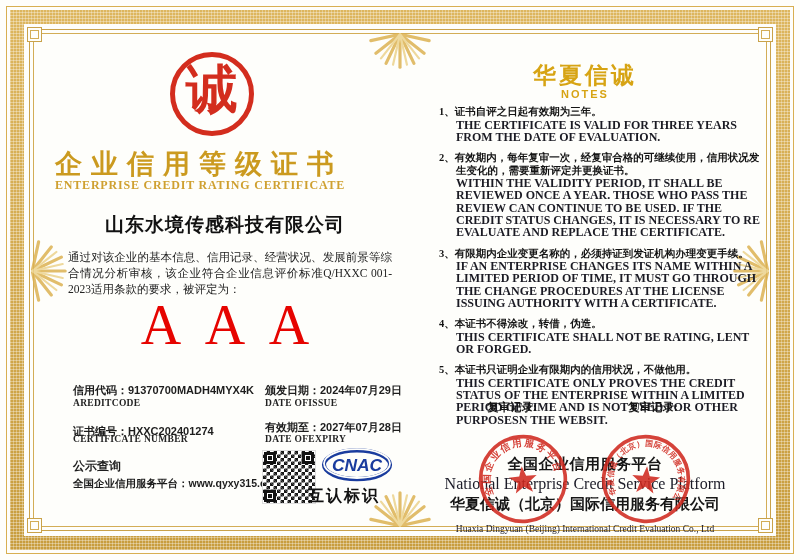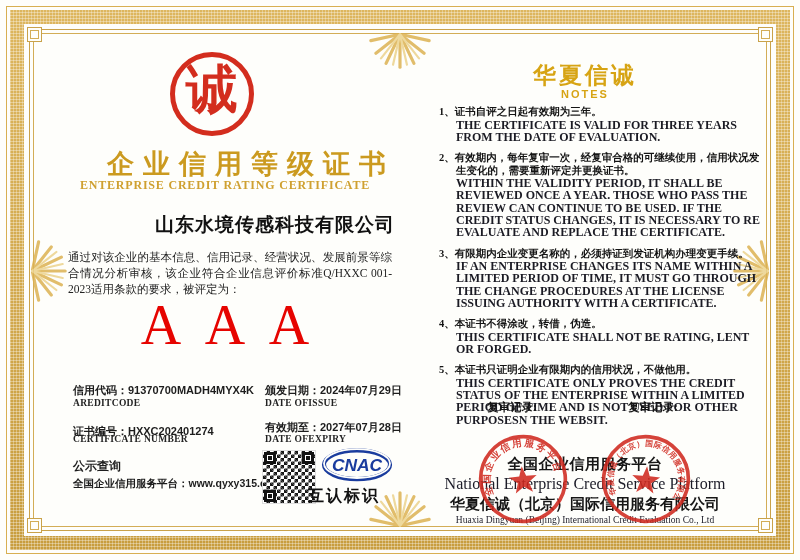--- a/index.html
+++ b/index.html
@@ -24,25 +24,25 @@
   .orn-bottom{left:368px;top:489px;}
   .orn-left{left:18px;top:252px;transform:rotate(90deg);}
   .orn-right{left:718px;top:252px;transform:rotate(-90deg);}
   
   .wm{position:absolute;font-size:11px;color:rgba(60,60,60,.07);transform:rotate(-35deg);white-space:nowrap;pointer-events:none;}
   
   .seal{position:absolute;left:170px;top:52px;width:74px;height:74px;border:5px solid #d32d1e;border-radius:50%;
         display:flex;align-items:center;justify-content:center;}
   .seal-char{font-size:52px;line-height:52px;font-weight:700;color:#d32d1e;margin-top:-8px;
              font-family:"Liberation Serif","DejaVu Serif",serif;}
-  .cert-title{position:absolute;left:55px;top:146px;width:340px;text-align:right;font-size:27px;font-weight:800;
+  .cert-title{position:absolute;left:55px;top:146px;width:340px;text-align:left;font-size:27px;font-weight:800;
               color:#cb9a1f;letter-spacing:9px;white-space:nowrap;}
-  .cert-subtitle{position:absolute;left:55px;top:178px;width:340px;text-align:center;font-size:12px;font-weight:700;
+  .cert-subtitle{position:absolute;left:55px;top:178px;width:340px;font-size:12px;font-weight:700;
               color:#cfa030;letter-spacing:.8px;font-family:"Liberation Serif","DejaVu Serif",serif;}
-  .company{position:absolute;left:55px;top:212px;width:340px;text-align:right;font-size:19px;font-weight:800;
+  .company{position:absolute;left:55px;top:212px;width:340px;text-align:center;font-size:19px;font-weight:800;
               color:#111;letter-spacing:1px;}
   .intro{position:absolute;left:68px;top:249px;width:324px;font-size:11.5px;line-height:16px;font-weight:400;
               color:#222;text-align:justify;font-family:"Liberation Serif","DejaVu Serif",serif;}
   .rating{position:absolute;left:55px;top:293px;width:340px;text-align:center;font-size:56px;font-weight:400;
               color:#e60400;letter-spacing:.42em;text-indent:.42em;
               font-family:"Liberation Serif","DejaVu Serif",serif;}
   .field{position:absolute;font-size:11px;font-weight:700;color:#1d1d1d;white-space:nowrap;}
   .field .val{font-family:Liberation Sans, sans-serif;}
   .field-en{position:absolute;font-size:9.5px;font-weight:700;letter-spacing:.3px;color:#232323;
             font-family:"Liberation Serif","DejaVu Serif",serif;white-space:nowrap;}
@@ -69,21 +69,21 @@
       font-family:"Liberation Serif","DejaVu Serif",serif;}
   .note-en{font-size:12px;line-height:12.3px;font-weight:700;color:#1b1b24;
       font-family:"Liberation Serif","DejaVu Serif",serif;}
   .review{position:absolute;top:400px;font-size:11.5px;font-weight:800;color:#141414;
       font-family:"Liberation Serif","DejaVu Serif",serif;}
   .review-1{left:487px;} .review-2{left:628px;}
   .issuer{position:absolute;left:420px;top:455px;width:330px;text-align:center;z-index:1;}
   .issuer-zh1{font-size:15px;font-weight:700;color:#161616;letter-spacing:.5px;}
   .issuer-en1{font-size:16px;color:#1c1c28;margin-top:1px;font-family:"Liberation Serif","DejaVu Serif",serif;}
   .issuer-zh2{font-size:15px;font-weight:700;color:#161616;margin-top:2px;white-space:nowrap;}
-  .issuer-en2{font-size:9.5px;color:#1c1c28;margin-top:1px;font-family:"Liberation Serif","DejaVu Serif",serif;}
+  .issuer-en2{font-size:9.5px;color:#1c1c28;margin-top:10px;font-family:"Liberation Serif","DejaVu Serif",serif;}
   .stamp{position:absolute;width:92px;height:92px;z-index:2;opacity:.87;}
   .stamp-left{left:477px;top:433px;transform:rotate(-6deg);}
   .stamp-right{left:600px;top:433px;transform:rotate(5deg);}
 </style>
 </head>
 <body>
 
 <div class="page">
 
   <span class="wm" style="left:90px;top:150px">华夏信诚（北京）国际信用服务有限公司</span>

